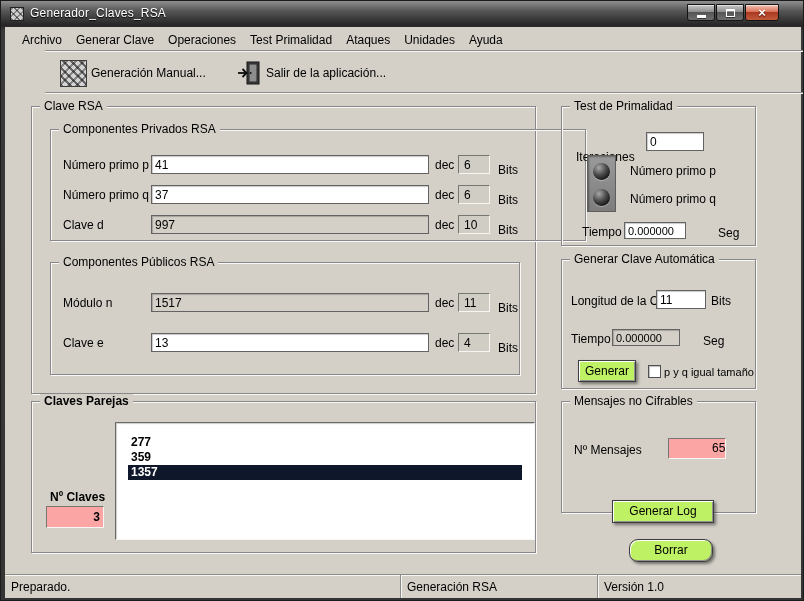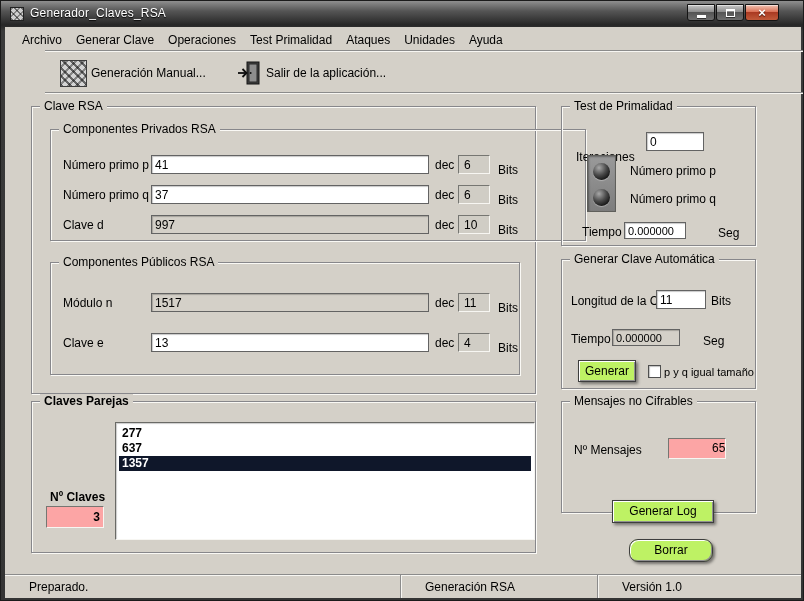--- a/index.html
+++ b/index.html
@@ -52,36 +52,36 @@
   .lbl { position:absolute; white-space:nowrap; }
   .tb { position:absolute; height:19px; background:#fff; border:1px solid #636363;
         box-shadow:inset 1px 1px 1px rgba(0,0,0,.22); font:12px "Liberation Sans",sans-serif; padding:1px 3px; }
   .tb.gray { background:#d4d0c8; }
   .tb.small { font-size:11px; height:17px; }
   .bits { position:absolute; width:32px; height:19px; background:#d0cdc5; padding:2px 0 0 5px;
           border:1px solid; border-color:#767672 #f7f6f2 #f7f6f2 #767672; }
   .btn { position:absolute; background:#bef264; border:1px solid #3e3e3e; text-align:center; cursor:default;
          box-shadow:inset 1px 1px 0 #fff, inset -1px -1px 0 #919191, 2px 2px 3px rgba(0,0,0,.45); }
   .listbox { position:absolute; background:#fff; border:1px solid; border-color:#6a6a66 #f7f6f2 #f7f6f2 #6a6a66;
-             box-shadow:inset 1px 1px 1px rgba(0,0,0,.2); padding:3px; overflow:hidden; }
+             box-shadow:inset 1px 1px 1px rgba(0,0,0,.2); padding:12px; overflow:hidden; }
   .li { height:15px; line-height:15px; padding-left:3px; }
   .li.sel { background:#0f172a; color:#fff; }
   .countbox { position:absolute; background:#fca5a5; border:1px solid; text-align:center;
               border-color:#767672 #f7f6f2 #f7f6f2 #767672;padding-left:43px; }
   .ledpanel { position:absolute; background:linear-gradient(#9a9a9a,#7d7d7d); border:1px solid #5f5f5b;
               box-shadow:inset 1px 1px 2px rgba(0,0,0,.35); }
   .led { width:17px; height:17px; border-radius:50%; margin:0 auto;
          background:radial-gradient(circle at 35% 28%, #a8a8a8, #4a4a4a 45%, #090909 85%);
          box-shadow:0 1px 1px rgba(255,255,255,.35); }
   .cb { position:absolute; width:13px; height:13px; background:#fff; border:1px solid #4f4f4f;
         box-shadow:inset 1px 1px 1px rgba(0,0,0,.25); }
 
   .statusbar { position:absolute; left:0; bottom:0; width:100%; height:24px;
                border-top:1px solid #8b8b8b; box-shadow:inset 0 1px 0 #f7f6f2; display:flex; }
-  .spanel { height:100%; display:flex; align-items:center; padding-left:24px;
+  .spanel { height:100%; display:flex; align-items:center; padding-left:6px;
             border-right:1px solid #8b8b8b; box-shadow:1px 0 0 #f7f6f2; }
   .spanel:last-child { border-right:none; box-shadow:none; }
   .sp-1 { width:396px; } .sp-2 { width:197px; } .sp-3 { flex:1; }
 </style>
 </head>
 <body>
 
 <div class="window">
 
   <div class="titlebar">
@@ -170,21 +170,21 @@
         <div class="lbl" style="left:384px; top:73px;">dec</div>
         <div class="bits" style="left:407px; top:70px;">4</div>
         <div class="lbl" style="left:447px; top:78px;">Bits</div>
       </div>
     </div>
 
     <div class="group" style="left:26px; top:374px; width:505px; height:152px;font-weight:bold;">
       <span class="gtitle">Claves Parejas</span>
       <div class="listbox" style="left:83px; top:20px; width:420px; height:118px;">
         <div class="li">277</div>
-        <div class="li">637</div>
+        <div class="li">359</div>
         <div class="li sel">1357</div>
       </div>
       <div class="lbl" style="left:18px; top:88px;">Nº Claves</div>
       <div class="countbox" style="left:14px; top:104px; width:58px; height:22px; line-height:20px;">3</div>
     </div>
 
     <div class="group" style="left:556px; top:79px; width:195px; height:140px;">
       <span class="gtitle">Test de Primalidad</span>
       <div class="lbl" style="left:14px; top:43px;">Iteraciones</div>
       <input class="tb" style="left: 84px; top: 25px; width: 58px;" value="0">

